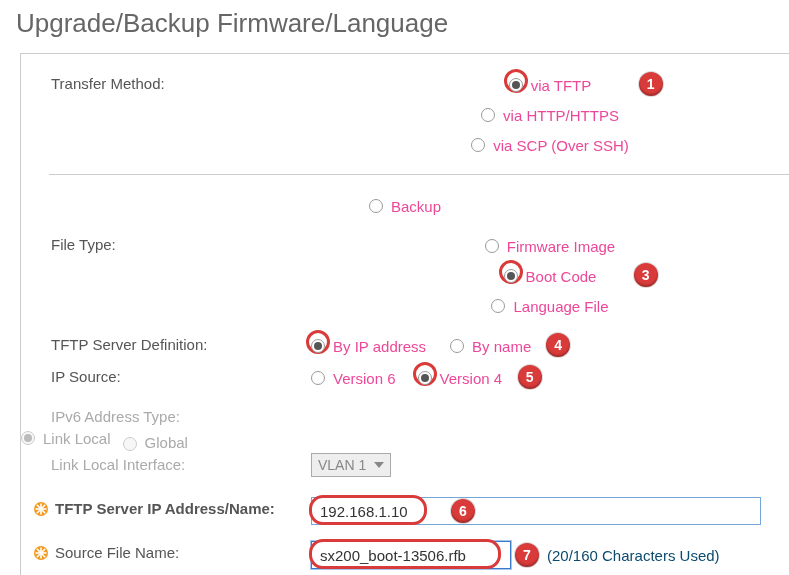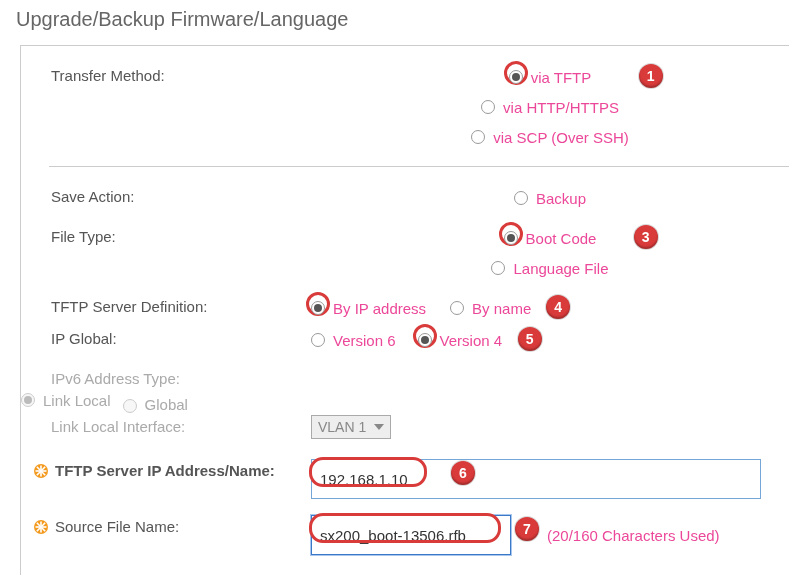--- a/index.html
+++ b/index.html
@@ -6,21 +6,21 @@
   body {
     margin: 0;
     padding: 0;
     font-family: Arial, Helvetica, sans-serif;
     background: #fff;
     color: #555;
     font-size: 15px;
     width: 789px;
   }
   .page-title {
-    font-size: 20px;
+    font-size: 26px;
     color: #666;
     padding: 8px 16px 14px 16px;
     font-weight: 400;
   }
   .form-panel {
     border-top: 1px solid #ccc;
     border-left: 1px solid #ccc;
     margin-left: 20px;
     padding: 18px 0 20px 0;
   }
@@ -92,31 +92,31 @@
     padding: 0 6px;
     font-size: 14px;
   }
   .select-caret {
     width: 0; height: 0;
     border-left: 5px solid transparent;
     border-right: 5px solid transparent;
     border-top: 6px solid #888;
   }
   .text-input {
-    height: 40px;
+    height: 28px;
     border: 1px solid #74a6d8;
     background: #fff;
     padding: 0 8px;
     font-size: 15px;
     color: #333;
     display: inline-flex;
     align-items: center;
   }
   .text-input.wide { width: 450px; }
-  .hint { color: #ec4899; margin-left: 2px; }
+  .hint { color: #0c4a6e; margin-left: 2px; }
   .req-icon {
     width: 16px; height: 16px;
     display: inline-block;
   }
   .req-icon svg { display:block; }
   
   .ring {
     position: absolute;
     border: 3px solid #d93a3a;
     border-radius: 999px;
@@ -168,34 +168,37 @@
       <div class="radio-line">
         <span class="radio"></span>
         <span class="opt-label">via SCP (Over SSH)</span>
       </div>
     </div>
   </div>
 
   <div class="divider"></div>
 
   <div class="row">
-    <div class="label-col">Save Action:</div>
     <div class="field-col vgroup">
       <div class="radio-line">
         <span class="radio"></span>
         <span class="opt-label">Backup</span>
       </div>
     </div>
   </div>
 
   <div class="section-gap"></div>
 
   <div class="row">
     <div class="label-col">File Type:</div>
     <div class="field-col vgroup">
+      <div class="radio-line">
+        <span class="radio"></span>
+        <span class="opt-label">Firmware Image</span>
+      </div>
       <div class="radio-line">
         <span class="ring" style="top:-3px; left:-5px; width:24px; height:24px;"></span>
         <span class="radio checked"></span>
         <span class="opt-label">Boot Code</span>
         <span class="badge" style="left:130px; top:0;">3</span>
       </div>
       <div class="radio-line">
         <span class="radio"></span>
         <span class="opt-label">Language File</span>
       </div>
@@ -214,21 +217,21 @@
       </div>
       <div class="radio-line" style="margin-left:18px; position:relative;">
         <span class="radio"></span>
         <span class="opt-label">By name</span>
         <span class="badge" style="left:96px; top:0;">4</span>
       </div>
     </div>
   </div>
 
   <div class="row" style="margin-top:6px;">
-    <div class="label-col">IP Global:</div>
+    <div class="label-col">IP Source:</div>
     <div class="field-col">
       <div class="radio-line">
         <span class="radio"></span>
         <span class="opt-label">Version 6</span>
       </div>
       <div class="radio-line" style="margin-left:16px; position:relative;">
         <span class="ring" style="top:-3px; left:-5px; width:24px; height:24px;"></span>
         <span class="radio checked"></span>
         <span class="opt-label">Version 4</span>
         <span class="badge" style="left:100px; top:0;">5</span>

